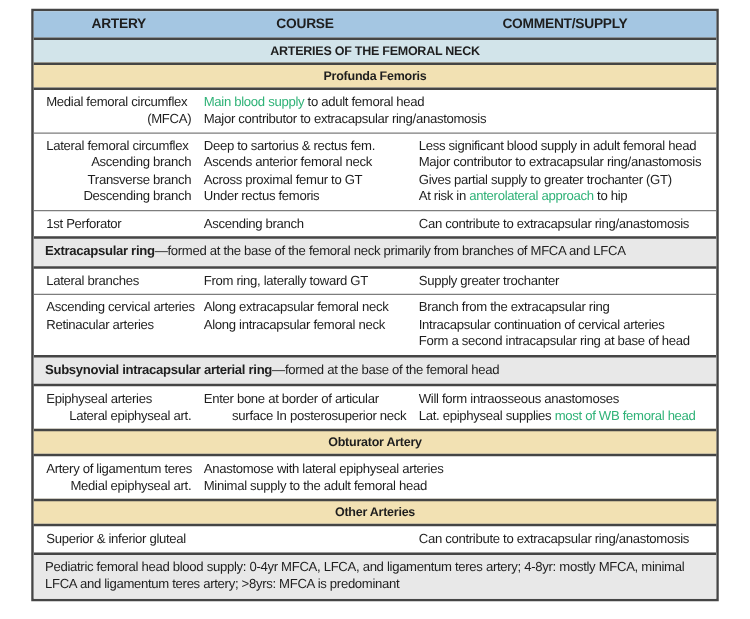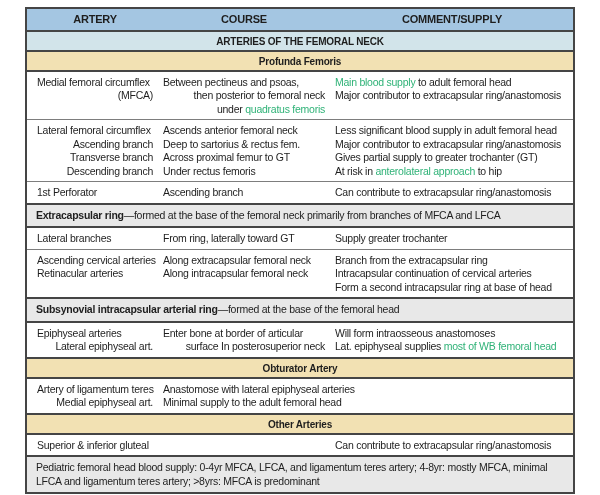--- a/index.html
+++ b/index.html
@@ -67,40 +67,35 @@
       <div class="cell th col-comment">COMMENT/SUPPLY</div>
     </div>
 
   <div class="row band blue">ARTERIES OF THE FEMORAL NECK</div>
       <div class="row band tan">Profunda Femoris</div>
       <div class="row data">
         <div class="cell col-artery">
           <div class="line"><span>Medial femoral circumflex</span></div>
           <div class="line ind"><span>(MFCA)</span></div>
         </div>
-        <div class="cell col-course">
-          <div class="line"><span>Between pectineus and psoas,</span></div>
-          <div class="line ind"><span>then posterior to femoral neck</span></div>
-          <div class="line ind"><span>under </span><span class="green">quadratus femoris</span></div>
-        </div>
         <div class="cell col-comment">
           <div class="line"><span class="green">Main blood supply</span><span> to adult femoral head</span></div>
           <div class="line"><span>Major contributor to extracapsular ring/anastomosis</span></div>
         </div>
       </div>
       <div class="row data">
         <div class="cell col-artery">
           <div class="line"><span>Lateral femoral circumflex</span></div>
           <div class="line ind"><span>Ascending branch</span></div>
           <div class="line ind"><span>Transverse branch</span></div>
           <div class="line ind"><span>Descending branch</span></div>
         </div>
         <div class="cell col-course">
+          <div class="line"><span>Deep to sartorius &amp; rectus fem.</span></div>
           <div class="line"><span>Ascends anterior femoral neck</span></div>
-          <div class="line"><span>Deep to sartorius &amp; rectus fem.</span></div>
           <div class="line"><span>Across proximal femur to GT</span></div>
           <div class="line"><span>Under rectus femoris</span></div>
         </div>
         <div class="cell col-comment">
           <div class="line"><span>Less significant blood supply in adult femoral head</span></div>
           <div class="line"><span>Major contributor to extracapsular ring/anastomosis</span></div>
           <div class="line"><span>Gives partial supply to greater trochanter (GT)</span></div>
           <div class="line"><span>At risk in </span><span class="green">anterolateral approach</span><span> to hip</span></div>
         </div>
       </div>

